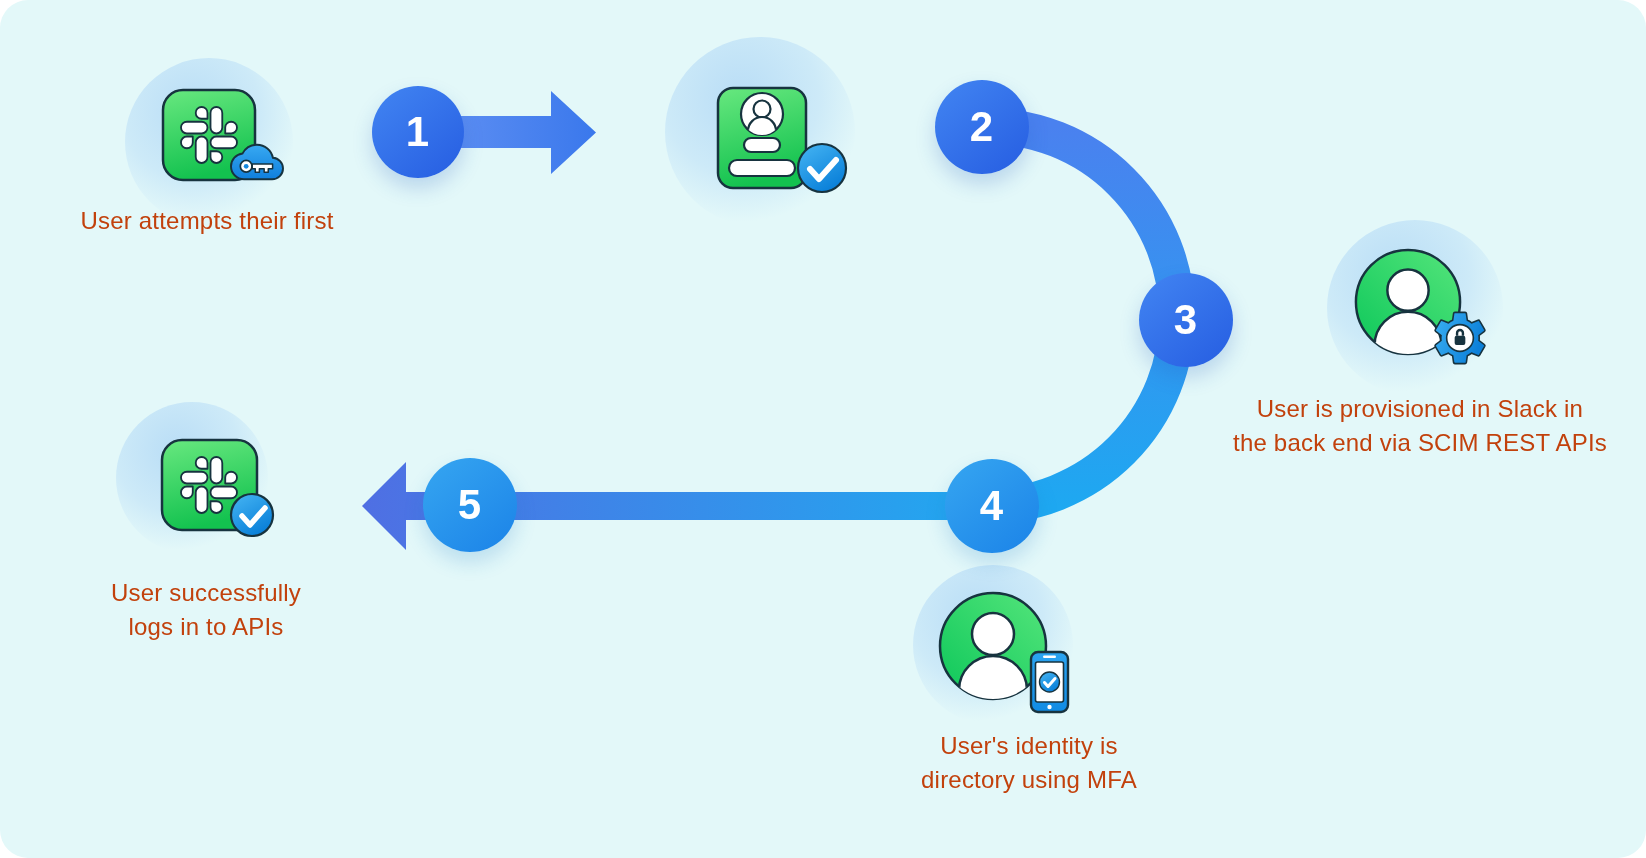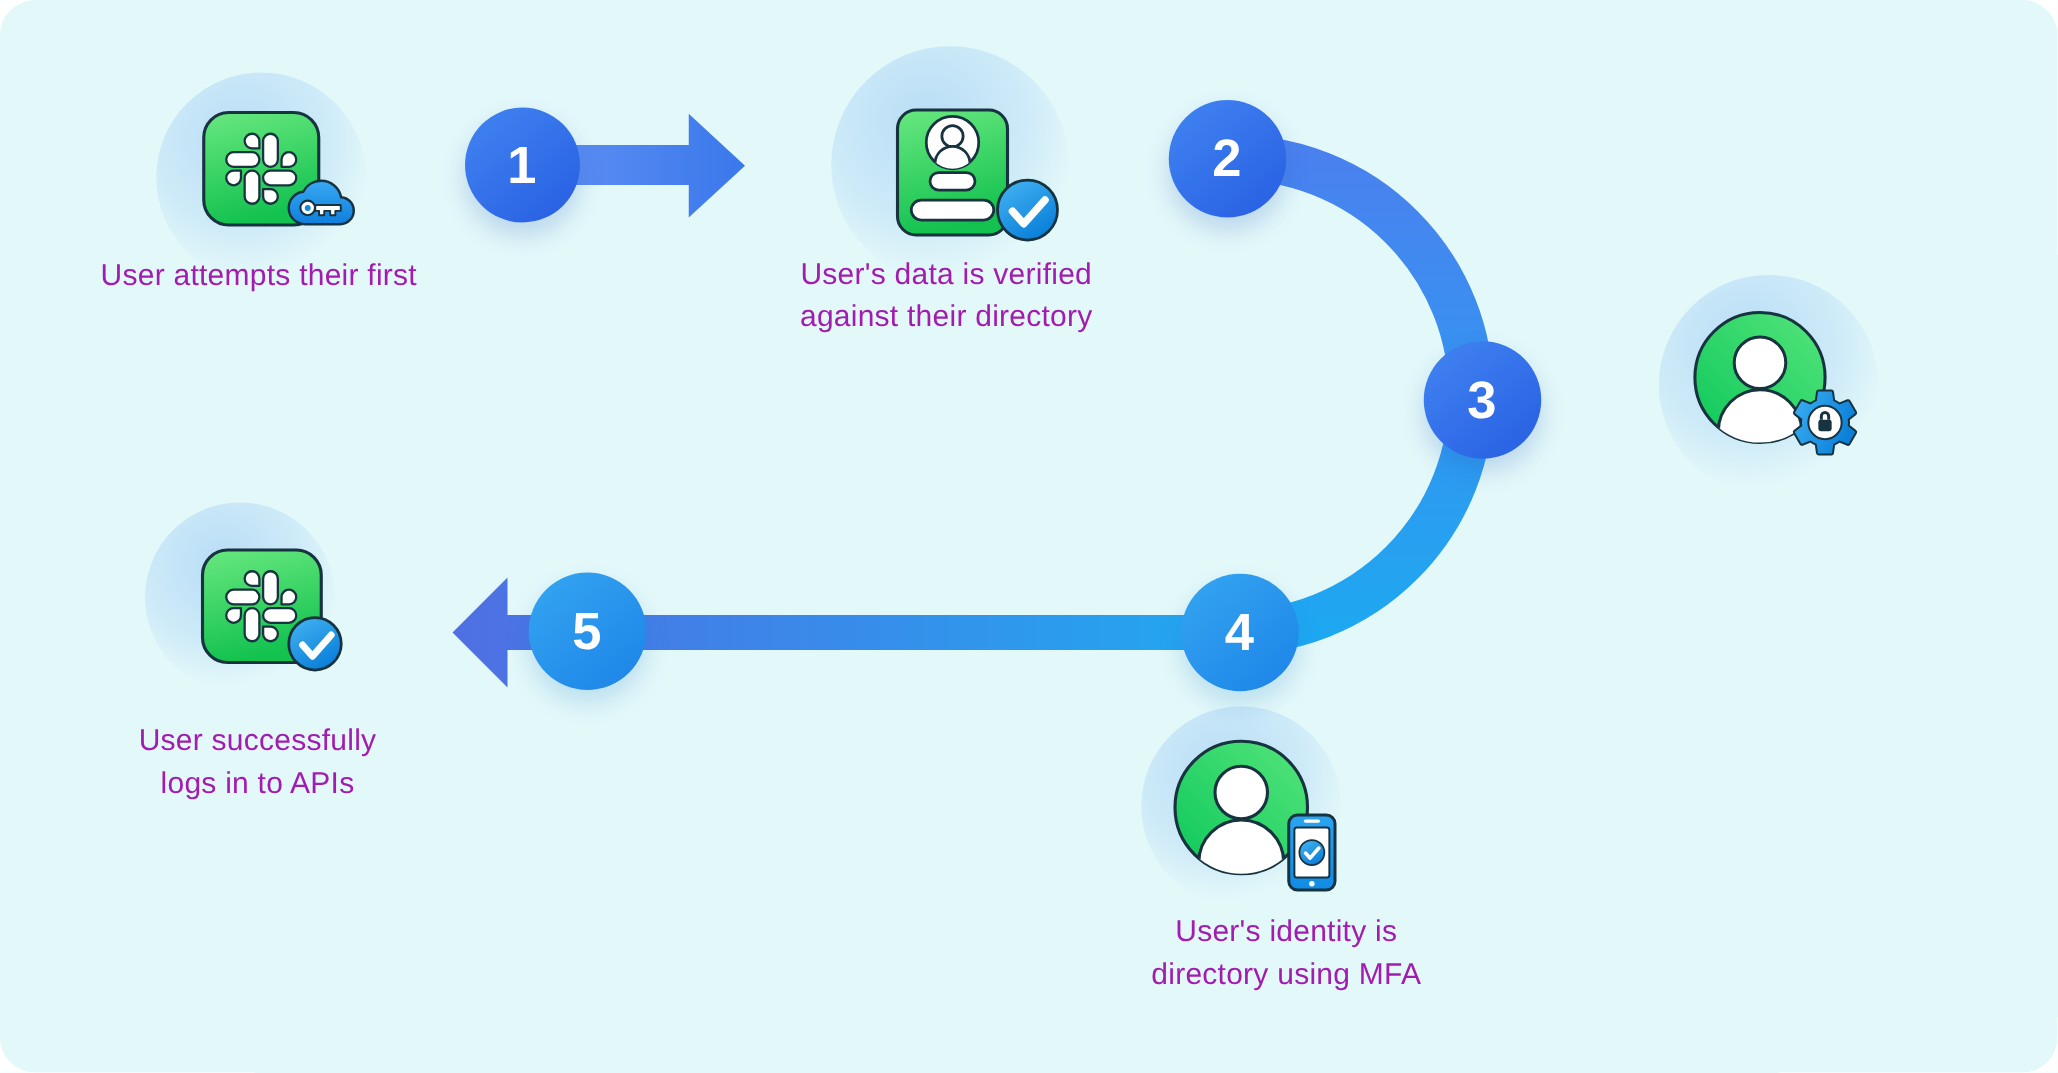--- a/index.html
+++ b/index.html
@@ -10,21 +10,21 @@
   .glow { position:absolute; border-radius:50%;
           background: radial-gradient(circle at 40% 32%, #b9ddf6 0%, #cdeaf8 45%, rgba(227,248,249,0) 72%); }
   .badge { position:absolute; border-radius:50%; color:#fff; display:flex;
            align-items:center; justify-content:center; font-size:42px; font-weight:bold;
            letter-spacing:1px; }
   .badge.dark  { background:linear-gradient(140deg,#4285f2 0%,#2a63e4 85%);
                  box-shadow:0 10px 20px rgba(35,90,190,.22); }
   .badge.light { background:linear-gradient(140deg,#36a6f1 0%,#1f88e9 85%);
                  box-shadow:0 10px 20px rgba(25,120,200,.20); }
   .caption { position:absolute; text-align:center; font-size:24px; line-height:34px;
-             color:#a21caf; letter-spacing:.2px; }
+             color:#c2410c; letter-spacing:.2px; }
 </style>
 </head>
 <body>
 
 <div class="frame">
 
   <svg width="0" height="0" style="position:absolute" aria-hidden="true">
     <defs>
       <linearGradient id="gGreen" x1="0" y1="0" x2="0.25" y2="1">
         <stop offset="0" stop-color="#68e87f"></stop>
@@ -165,23 +165,23 @@
 
   <div class="badge dark" style="left:372px;  top:86px;  width:92px; height:92px;">1</div>
   <div class="badge dark" style="left:935px;  top:80px;  width:94px; height:94px;">2</div>
   <div class="badge dark" style="left:1139px; top:273px; width:94px; height:94px;">3</div>
   <div class="badge light" style="left:945px;  top:459px; width:94px; height:94px;">4</div>
   <div class="badge light" style="left:423px;  top:458px; width:94px; height:94px;">5</div>
 
   <div class="caption" style="left:57px; top:204px; width:300px;">
     <div>User attempts their first</div>
   </div>
-  <div class="caption" style="left:607px; top:203px; width:300px;">
-    <div>User's data is verified</div>
-    <div>against their directory</div>
+  <div class="caption" style="left:1200px; top:392px; width:440px;">
+    <div>User is provisioned in Slack in</div>
+    <div>the back end via SCIM REST APIs</div>
   </div>
   <div class="caption" style="left:879px; top:729px; width:300px;">
     <div>User's identity is</div>
     <div>directory using MFA</div>
   </div>
   <div class="caption" style="left:56px; top:560px; width:300px;margin-top:16px;">
     <div>User successfully</div>
     <div>logs in to APIs</div>
   </div>
 

